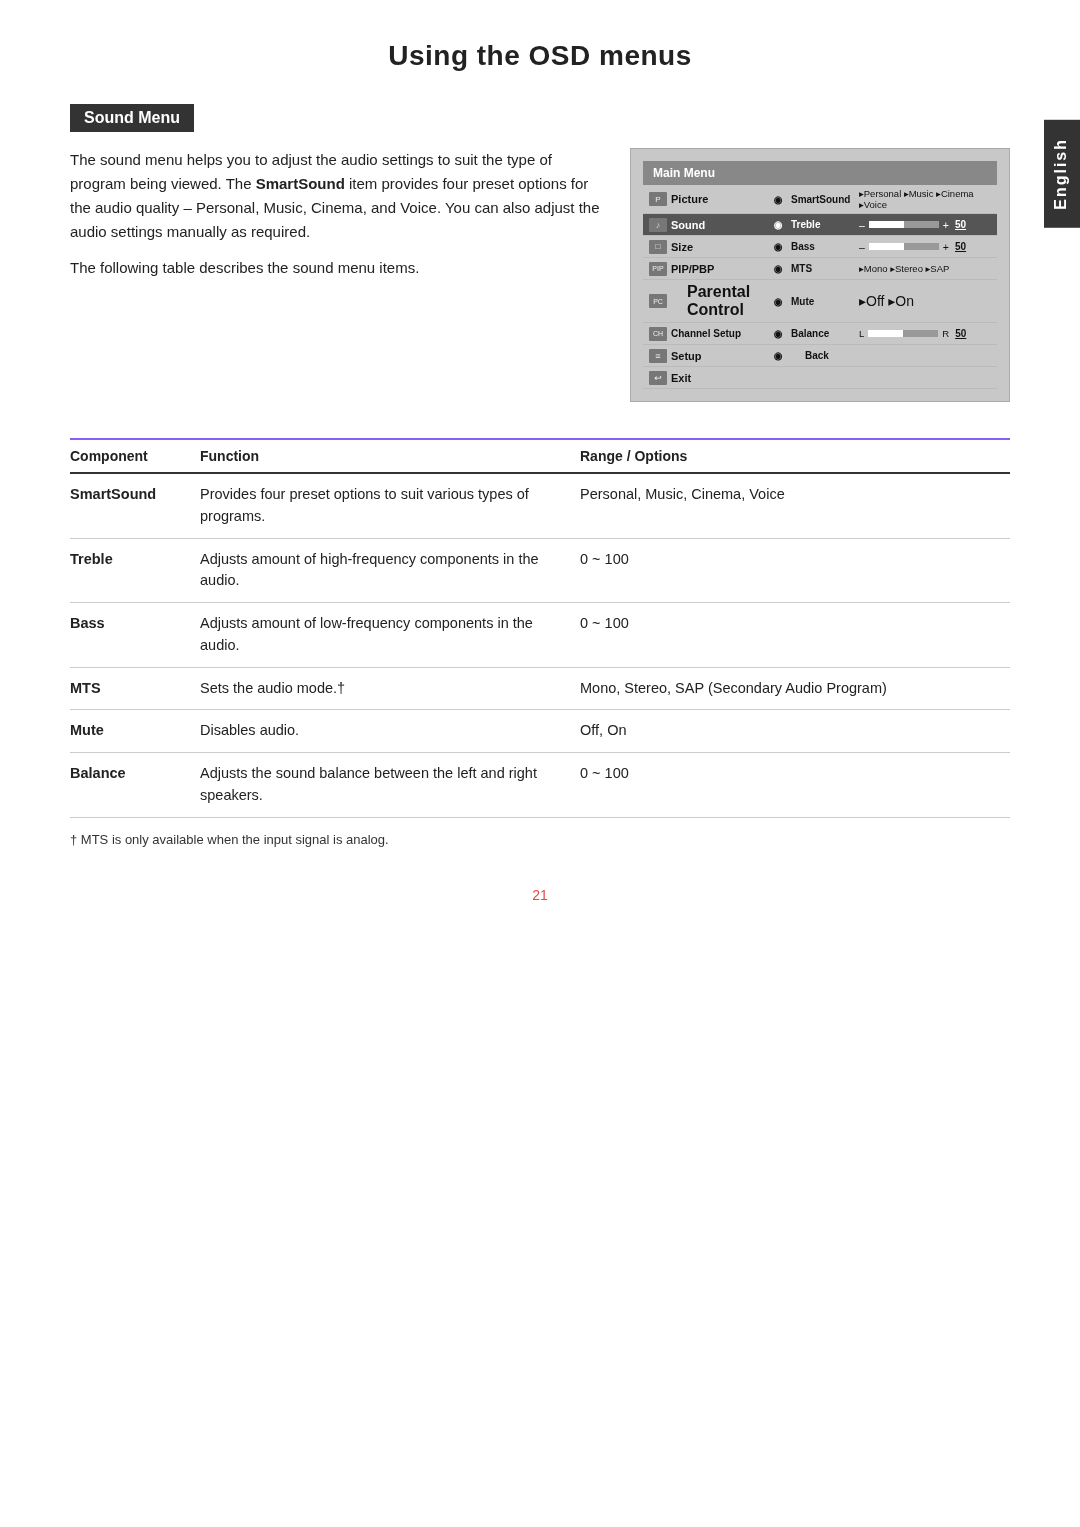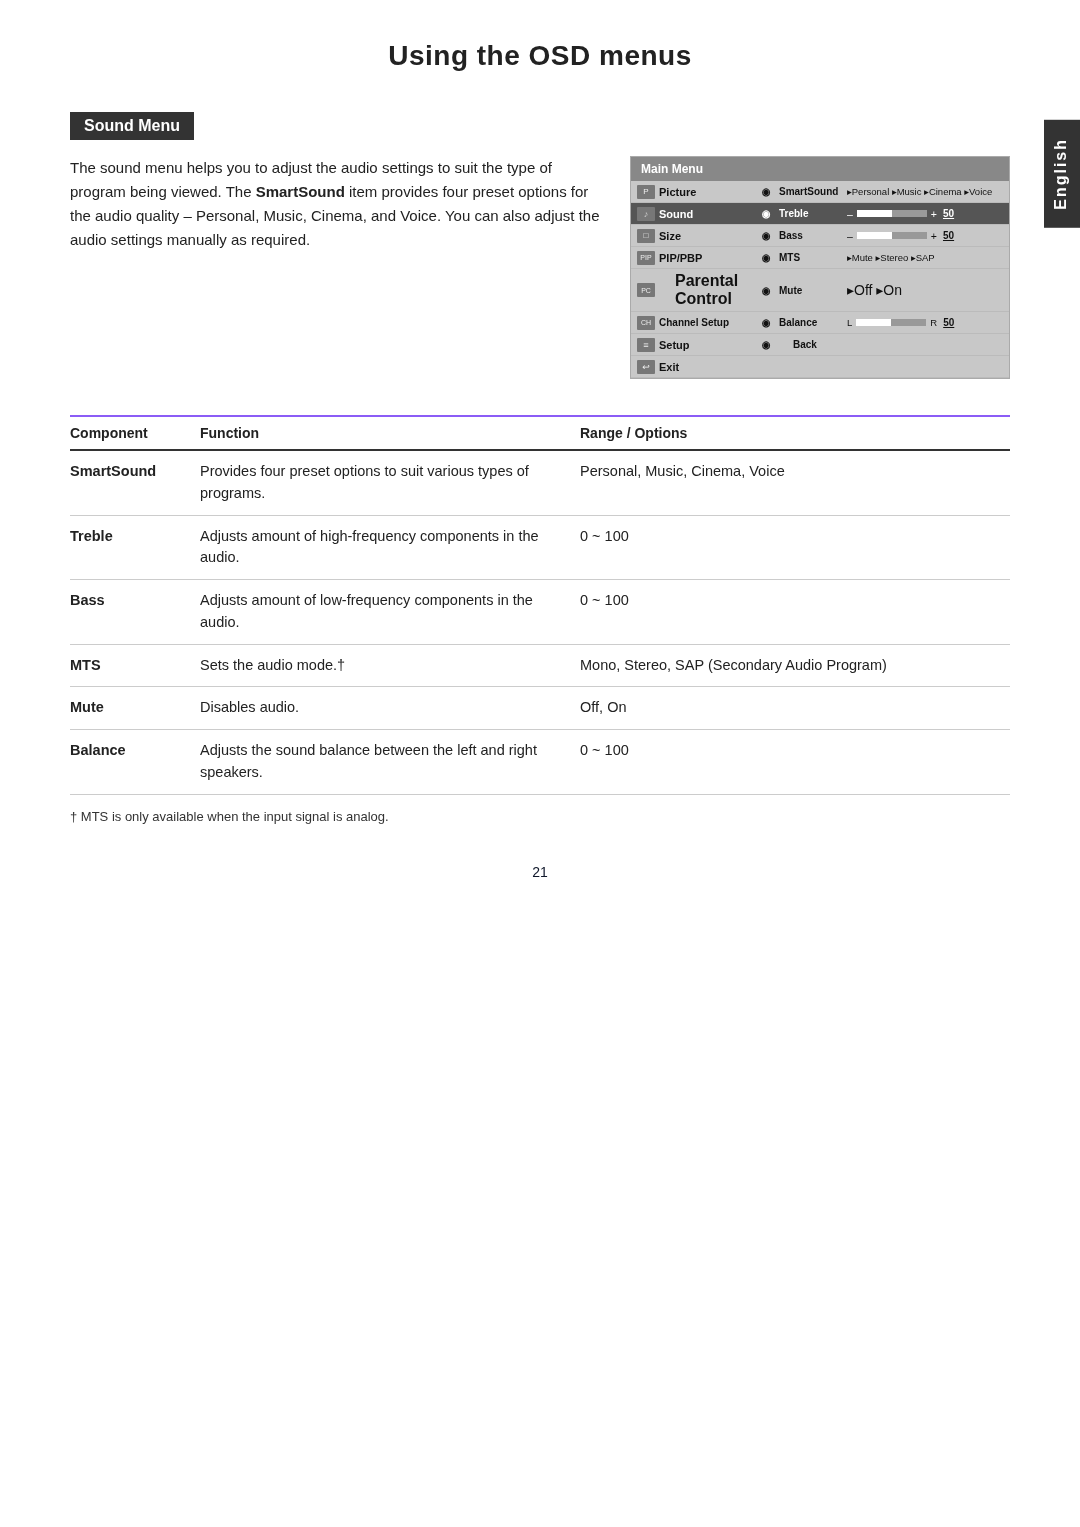--- a/index.html
+++ b/index.html
@@ -12,21 +12,21 @@
       padding: 40px 70px 60px 70px;
       font-size: 15px;
       color: #222;
     }
 
     
     .page-title {
       text-align: center;
       font-size: 28px;
       font-weight: bold;
-      margin-bottom: 40px;
+      margin-bottom: 32px;
       letter-spacing: 0.5px;
     }
 
     
     .section-heading {
       display: inline-block;
       background: #333;
       color: #fff;
       font-size: 16px;
       font-weight: bold;
@@ -66,21 +66,21 @@
     .intro-text p {
       margin-bottom: 12px;
     }
 
     
     .osd-menu {
       width: 380px;
       flex-shrink: 0;
       background: #c8c8c8;
       border: 1px solid #aaa;
-      padding: 0;
+      padding: 12px;
       font-size: 11.5px;
       color: #111;
     }
 
     .osd-menu-header {
       background: #888;
       color: #fff;
       font-weight: bold;
       padding: 5px 10px;
       font-size: 12px;
@@ -217,41 +217,42 @@
       margin-top: 14px;
       font-size: 13px;
       color: #333;
     }
 
     
     .page-number {
       text-align: center;
       margin-top: 40px;
       font-size: 14px;
-      color: #0f172a;
+      color: #ef4444;
     }
   </style>
 </head>
 <body>
 
 
 
 
 <div class="english-tab">English</div>
 
 
 <h1 class="page-title">Using the OSD menus</h1>
 
 
 <div class="section-heading">Sound Menu</div>
 
 
 <div class="intro-section">
   <div class="intro-text">
     <p>The sound menu helps you to adjust the audio settings to suit the type of program being viewed. The <strong>SmartSound</strong> item provides four preset options for the audio quality – Personal, Music, Cinema, and Voice. You can also adjust the audio settings manually as required.</p>
+    <p>The following table describes the sound menu items.</p>
   </div>
 
   <div class="osd-menu">
     <div class="osd-menu-header">Main Menu</div>
 
     <div class="osd-menu-row">
       <div class="menu-left">
         <div class="menu-icon" style="font-size:8px;">P</div>
         <span class="menu-label">Picture</span>
       </div>
@@ -305,21 +306,21 @@
     <div class="osd-menu-row">
       <div class="menu-left">
         <div class="menu-icon" style="font-size:7px;">PIP</div>
         <span class="menu-label">PIP/PBP</span>
       </div>
       <div class="menu-middle">
         <div class="menu-icon round">◉</div>
         <span class="menu-label" style="font-size:10px;">MTS</span>
       </div>
       <div class="menu-right">
-        <span style="font-size:9.5px;">▸Mute ▸Stereo ▸SAP</span>
+        <span style="font-size:9.5px;">▸Mono ▸Stereo ▸SAP</span>
       </div>
     </div>
 
     <div class="osd-menu-row">
       <div class="menu-left">
         <div class="menu-icon" style="font-size:7px;">PC</div>
         <span class="menu-label" style="font-size:16px;margin-left:16px;">Parental Control</span>
       </div>
       <div class="menu-middle">
         <div class="menu-icon round">◉</div>

